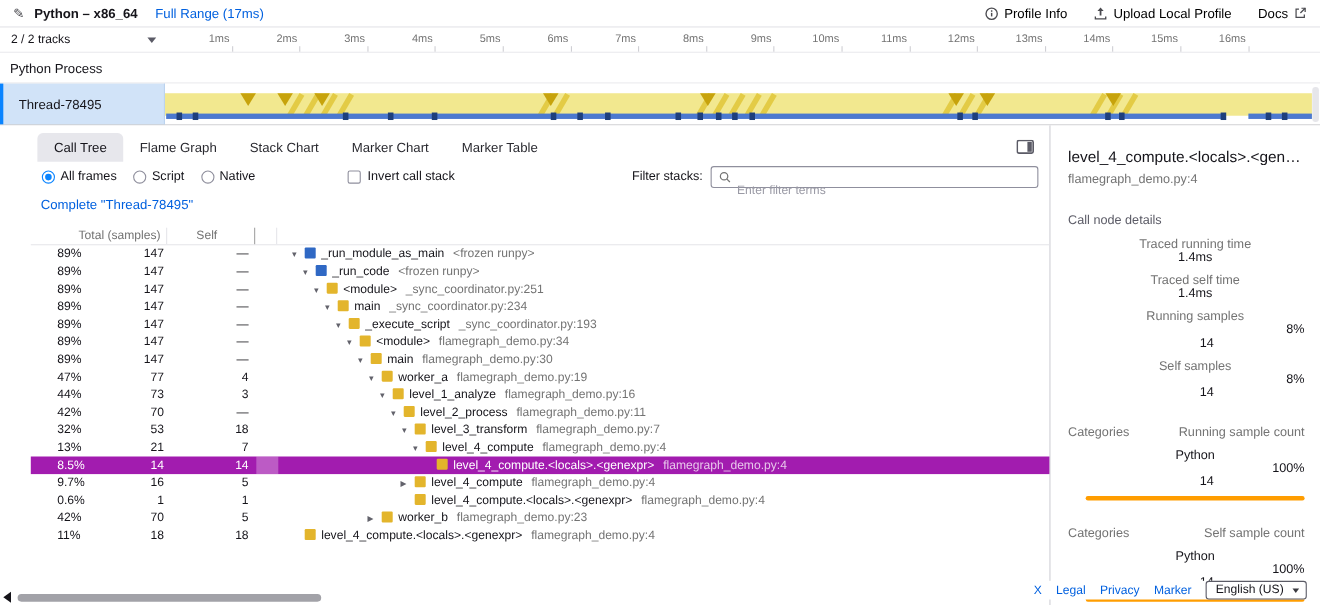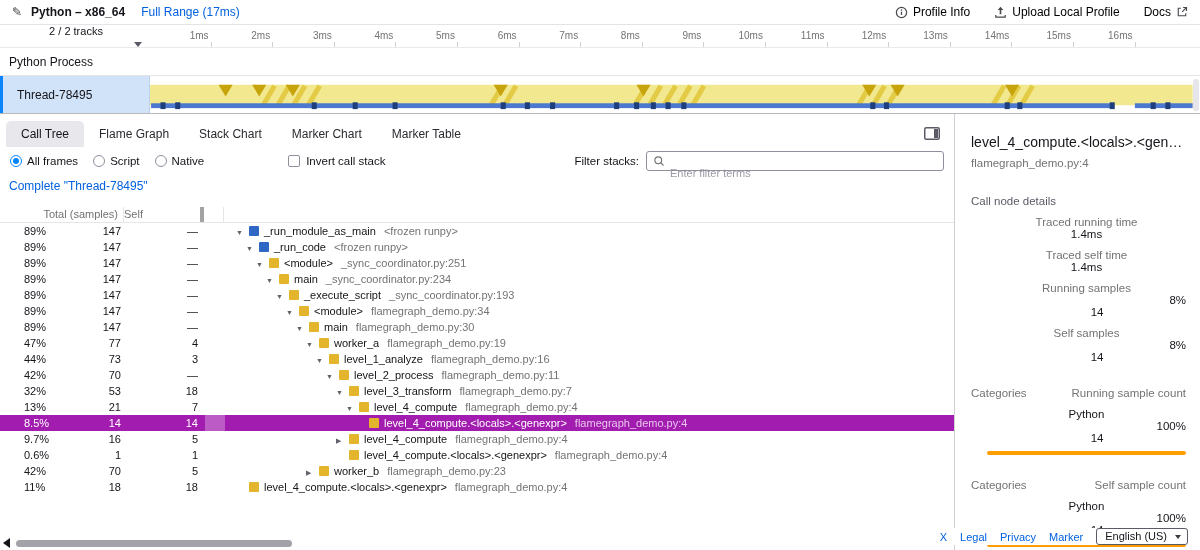--- a/index.html
+++ b/index.html
@@ -15,41 +15,41 @@
   .topbar { height:25px; flex:0 0 25px; border-bottom:1px solid #e3e3e8;
     display:flex; align-items:center; padding:0 12px; gap:9px; }
   .pencil { font-size:12px; color:#3a3a40; cursor:pointer; }
   .app-title { font-weight:bold; }
   .range { margin-left:7px; }
   .topbar-right { margin-left:auto; display:flex; gap:24px; align-items:center; color:#000000; }
   .tb-btn { display:flex; align-items:center; gap:5px; cursor:pointer; }
 
   
   .ruler-row { height:23px; flex:0 0 23px; border-bottom:1px solid #eaeaee; display:flex; font-size:11px; }
-  .tracks-selector { width:150px; display:flex; align-items:center; padding:0 8px 0 10px; cursor:pointer;flex-direction:column; }
+  .tracks-selector { width:150px; display:flex; align-items:center; padding:0 8px 0 10px; cursor:pointer; }
   .caret-down { width:0; height:0; border:4px solid transparent; border-top:5px solid #5b5b66; margin-left:auto; margin-top:5px; }
   .ruler { flex:1; display:flex; position:relative; }
   .tick-cell { width:61.6px; position:relative; }
   .tick-label { position:absolute; right:3px; top:0; line-height:22px; font-size:10px; color:#737373; }
   .tick-cell::after { content:''; position:absolute; right:0; bottom:0; width:1px; height:5px; background:#cfcfd4; }
 
   
   .process-row { height:28px; flex:0 0 28px; border-bottom:1px solid #e6e6ea;
     display:flex; align-items:center; padding-left:9px; cursor:pointer; }
   .thread-row { height:38px; flex:0 0 38px; display:flex; border-bottom:1px solid #b8b8bd; position:relative; }
   .thread-accent { position:absolute; left:0; top:0; width:3px; height:100%; background:#0a84ff; z-index:2; }
   .thread-label { width:150px; background:#d1e3f8; display:flex; align-items:center;
     padding-left:17px; border-right:1px solid #bcd3ee; cursor:pointer; }
   .thread-graph { flex:1; position:relative; background:#fff; }
   .thread-graph svg { position:absolute; left:0; top:0; width:100%; height:100%; }
   .tracks-vscroll { position:absolute; right:1px; top:3px; width:6px; height:32px; background:#e6e6ea; border-radius:3px; }
 
   
   .main { flex:1; min-height:0; display:flex; position:relative; }
-  .left-panel { width:955px; border-right:1px solid #d0d0d6; display:flex; flex-direction:column; position:relative; background:#fff; }
+  .left-panel { width:955px; border-right:1px solid #d0d0d6; display:flex; flex-direction:column; position:relative; background:#fff;padding-left:28px; }
   .sidebar { flex:1; background:#fff; padding:20px 14px 0 16px; overflow:hidden; }
 
   
   .tabbar { height:33px; flex:0 0 33px; display:flex; align-items:flex-end; padding-left:6px; }
   .tabs { display:flex; height:26px; }
   .tab { padding:0 15px; display:flex; align-items:center; font-size:12px; cursor:pointer; color:#2a2a30; }
   .tab.active { background:#e7e7ec; border-radius:5px 5px 0 0; color:#15141a; }
   .panel-toggle { margin-left:auto; margin-right:14px; align-self:center; margin-top:8px; cursor:pointer; }
 
   
@@ -67,21 +67,21 @@
   .search-box input::placeholder { color:#9a9aa5; }
 
   
   .breadcrumb-row { height:24px; flex:0 0 24px; display:flex; align-items:center; padding-left:9px; }
   .spacer9 { height:9px; flex:0 0 9px; }
 
   
   .table-header { display:flex; height:16px; flex:0 0 16px; line-height:15px; font-size:11px; color:#737373;
     border-bottom:1px solid #e6e6ea; }
   .th-total { width:124px; text-align:right; padding-right:5px; border-right:1px solid #e6e6ea; }
-  .th-self  { width:80px;  text-align:left; padding-right:7px; border-right:4px solid #a3a3a3; }
+  .th-self  { width:80px;  text-align:center; padding-right:7px; border-right:1px solid #a3a3a3; }
   .th-gap   { width:20px; border-right:1px solid #e6e6ea; }
   .th-tree  { flex:1; }
 
   .tree-rows { flex:0 0 auto; }
   .tree-row { display:flex; height:16px; line-height:16px; font-size:11px; color:#15141a; cursor:default; }
   .c-num  { display:flex; justify-content:space-between; width:125px; padding:0 4px 0 24px; }
   .c-self { width:80px; text-align:right; padding-right:7px; }
   .c-gap  { width:20px; }
   .c-tree { flex:1; white-space:nowrap; overflow:hidden; }
   .twisty { display:inline-block; width:13px; font-size:7px; color:#62626b; text-align:left; }

